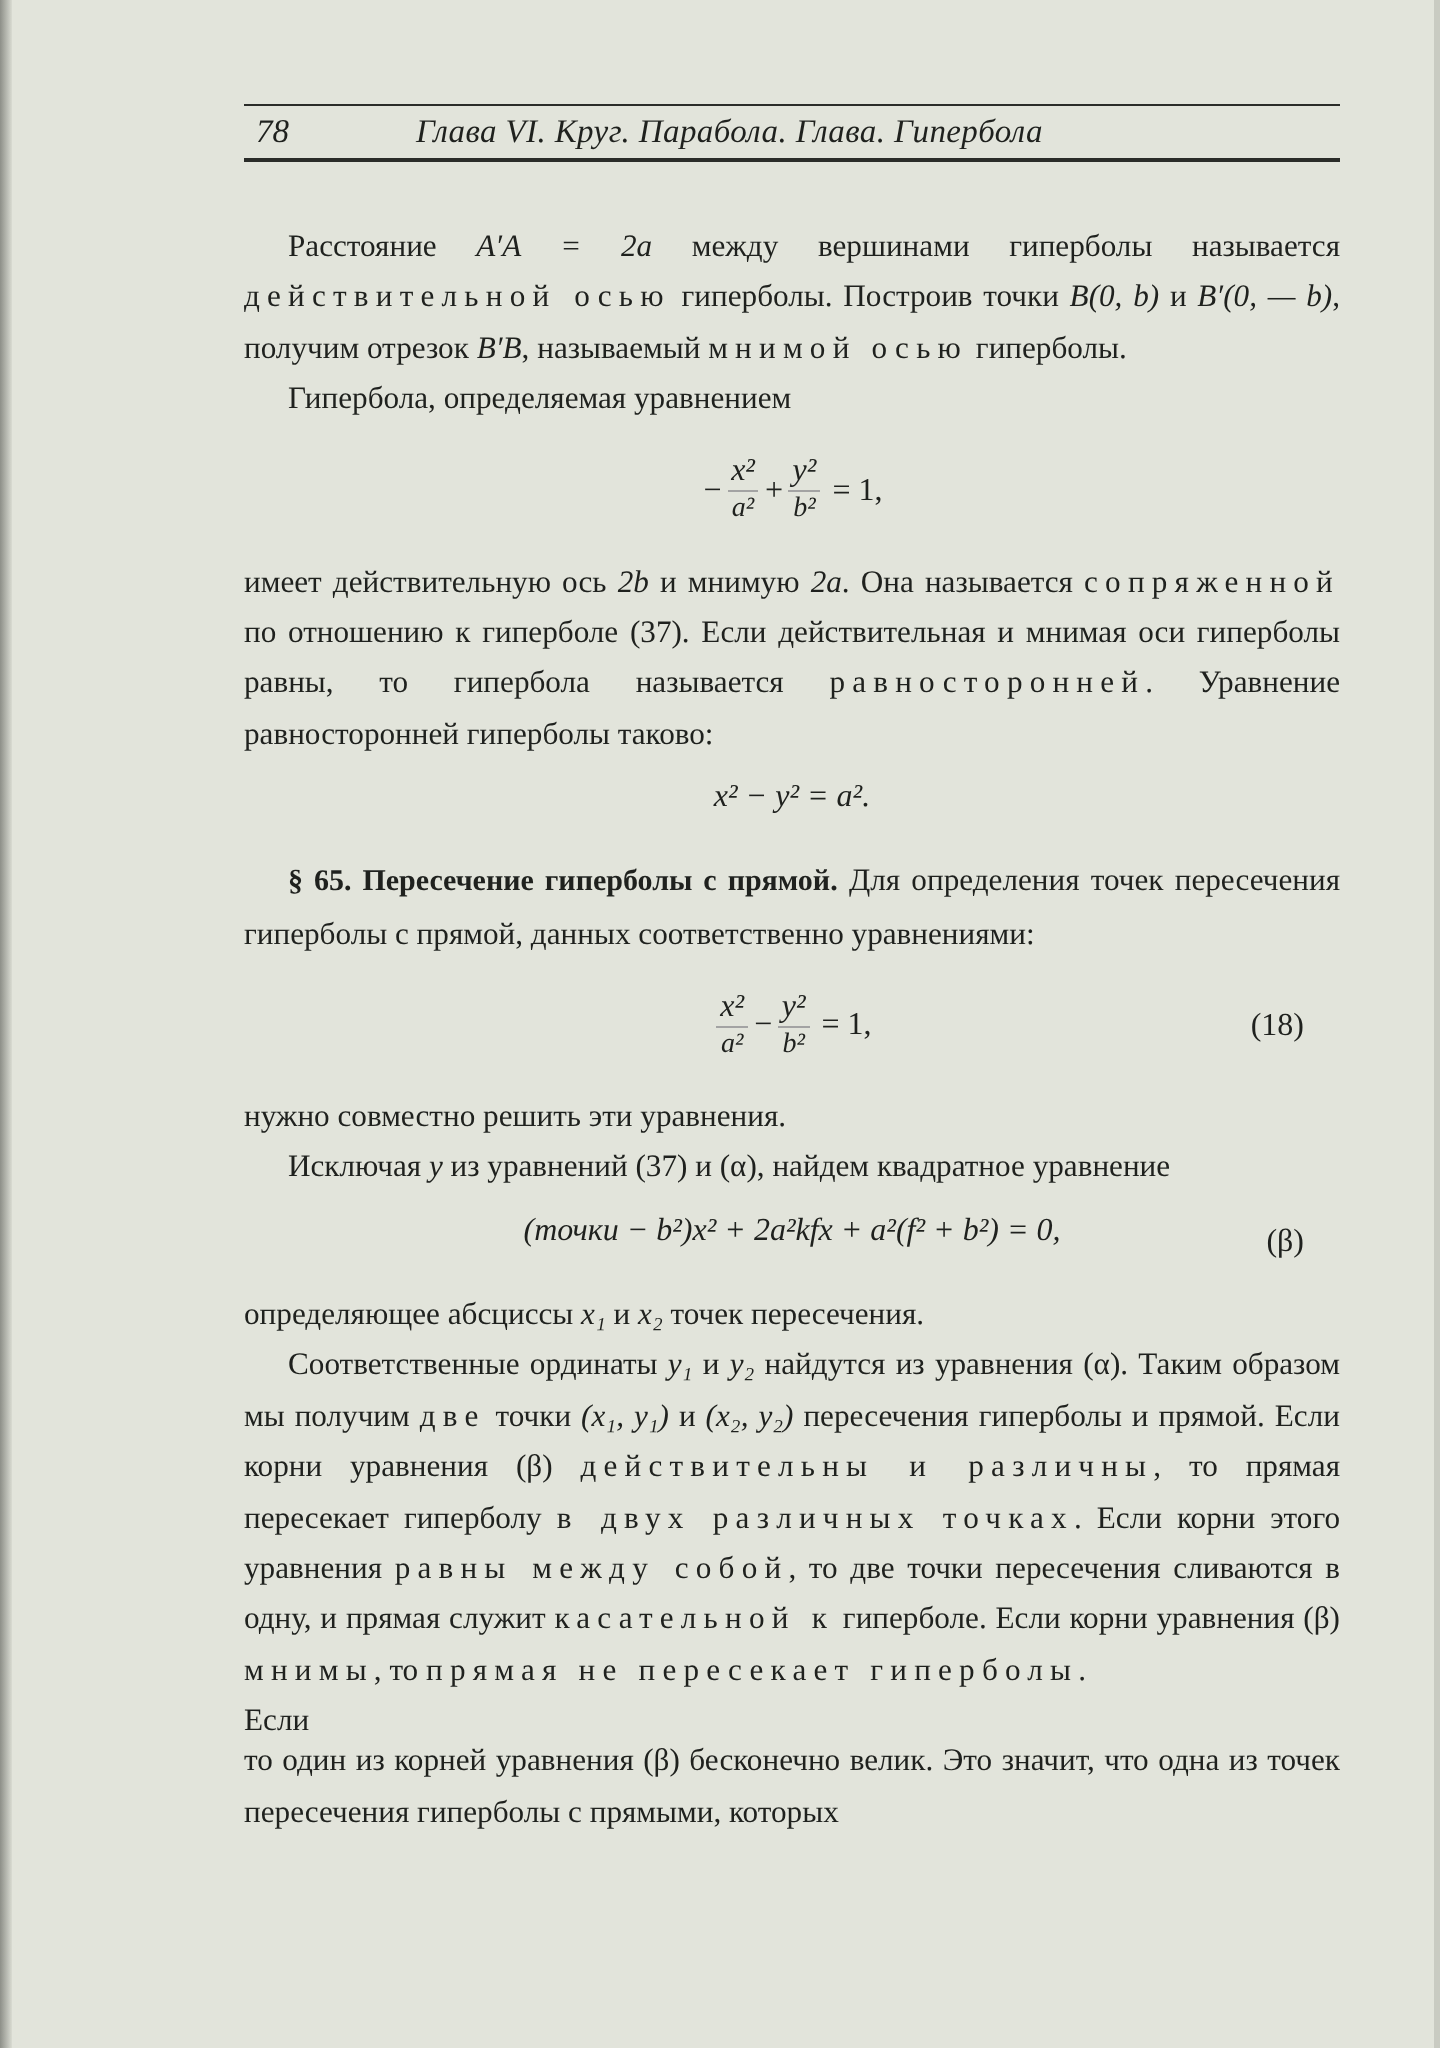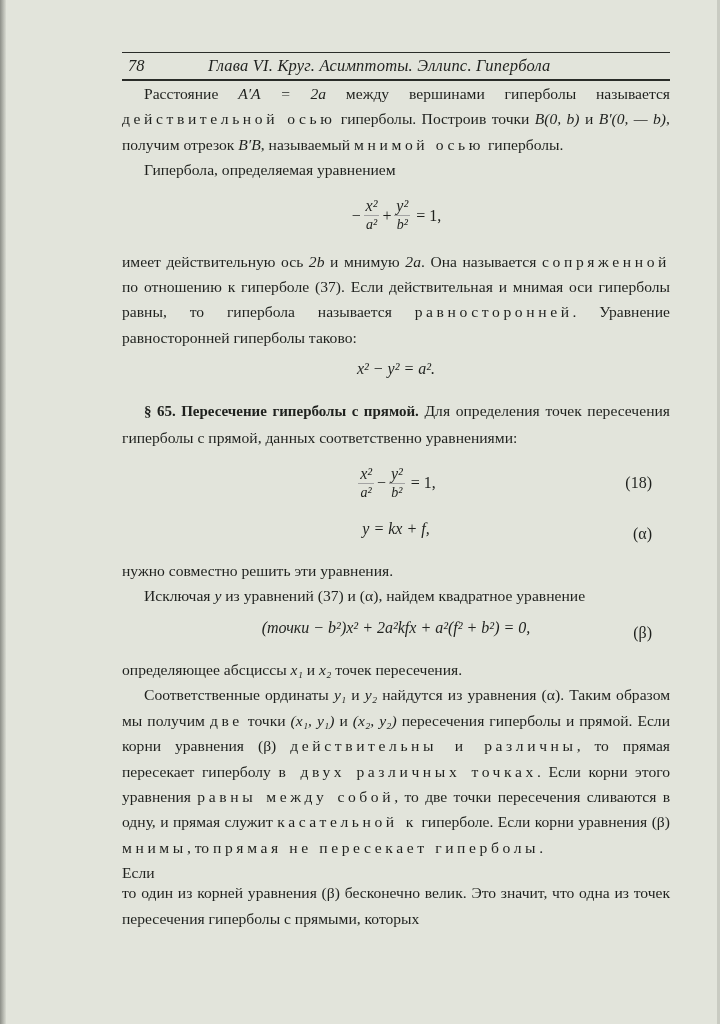--- a/index.html
+++ b/index.html
@@ -26,21 +26,21 @@
   }
   .header-rule.top { border-top-width: 1.5px; }
   .header {
     display: flex; align-items: baseline;
     font-style: italic; font-size: 16.5px;
     padding: 3px 0 3px 6px;
     font-family: Liberation Serif, serif;
   }
   .header .page-num { width: 80px; }
   .header .running-title { flex: 1; letter-spacing: 0.2px; }
-  .content { font-size: 15.6px; line-height: 25.4px; }
+  .content { margin-top: 30px; font-size: 15.6px; line-height: 25.4px; }
   p { margin: 0; text-align: justify; text-align-last: auto; }
   p.indent { text-indent: 22px; }
   .sp { letter-spacing: 3.6px; }
   .it { font-style: italic; }
   .b { font-weight: bold; font-family: Liberation Serif, serif; font-size: 15px; }
   .eq {
     position: relative; text-align: center; font-style: italic;
     font-size: 16px; margin: 6px 0;
   }
   .eq .tag {
@@ -56,21 +56,21 @@
 </head>
 <body>
 
 <div class="left-edge"></div>
 <div class="right-edge"></div>
 
 <div class="page">
   <div class="header-rule top"></div>
   <div class="header">
     <span class="page-num">78</span>
-    <span class="running-title">Глава VI. Круг. Асимптоты. Эллипс. Гипербола</span>
+    <span class="running-title">Глава VI. Круг. Парабола. Глава. Гипербола</span>
   </div>
   <div class="header-rule"></div>
 
   <div class="content">
 
     <p class="indent">
       <span>Расстояние </span><span class="it">A′A = 2a</span><span> между вершинами гиперболы называется </span><span class="sp">действительной осью</span><span> гиперболы. Построив точки </span><span class="it">B(0, b)</span><span> и </span><span class="it">B′(0, — b)</span><span>, получим отрезок </span><span class="it">B′B</span><span>, называемый </span><span class="sp">мнимой осью</span><span> гиперболы.</span>
     </p>
 
     <p class="indent">Гипербола, определяемая уравнением</p>
@@ -108,24 +108,20 @@
         </span>
       <span>−</span>
       <span class="frac">
           <span class="num">y²</span>
           <span class="den">b²</span>
         </span>
       <span style="font-style:normal;margin-left:4px">= 1,</span>
       <span class="tag">(18)</span>
     </div>
 
-    <div class="eq eq-line">
-      <span>y = kx + f,</span>
-      <span class="tag">(α)</span>
-    </div>
 
     <p>нужно совместно решить эти уравнения.</p>
 
     <p class="indent">
       <span>Исключая </span><span class="it">y</span><span> из уравнений (37) и (α), найдем квадратное уравнение</span>
     </p>
 
     <div class="eq eq-line">
       <span>(точки − b²)x² + 2a²kfx + a²(f² + b²) = 0,</span>
       <span class="tag">(β)</span>

